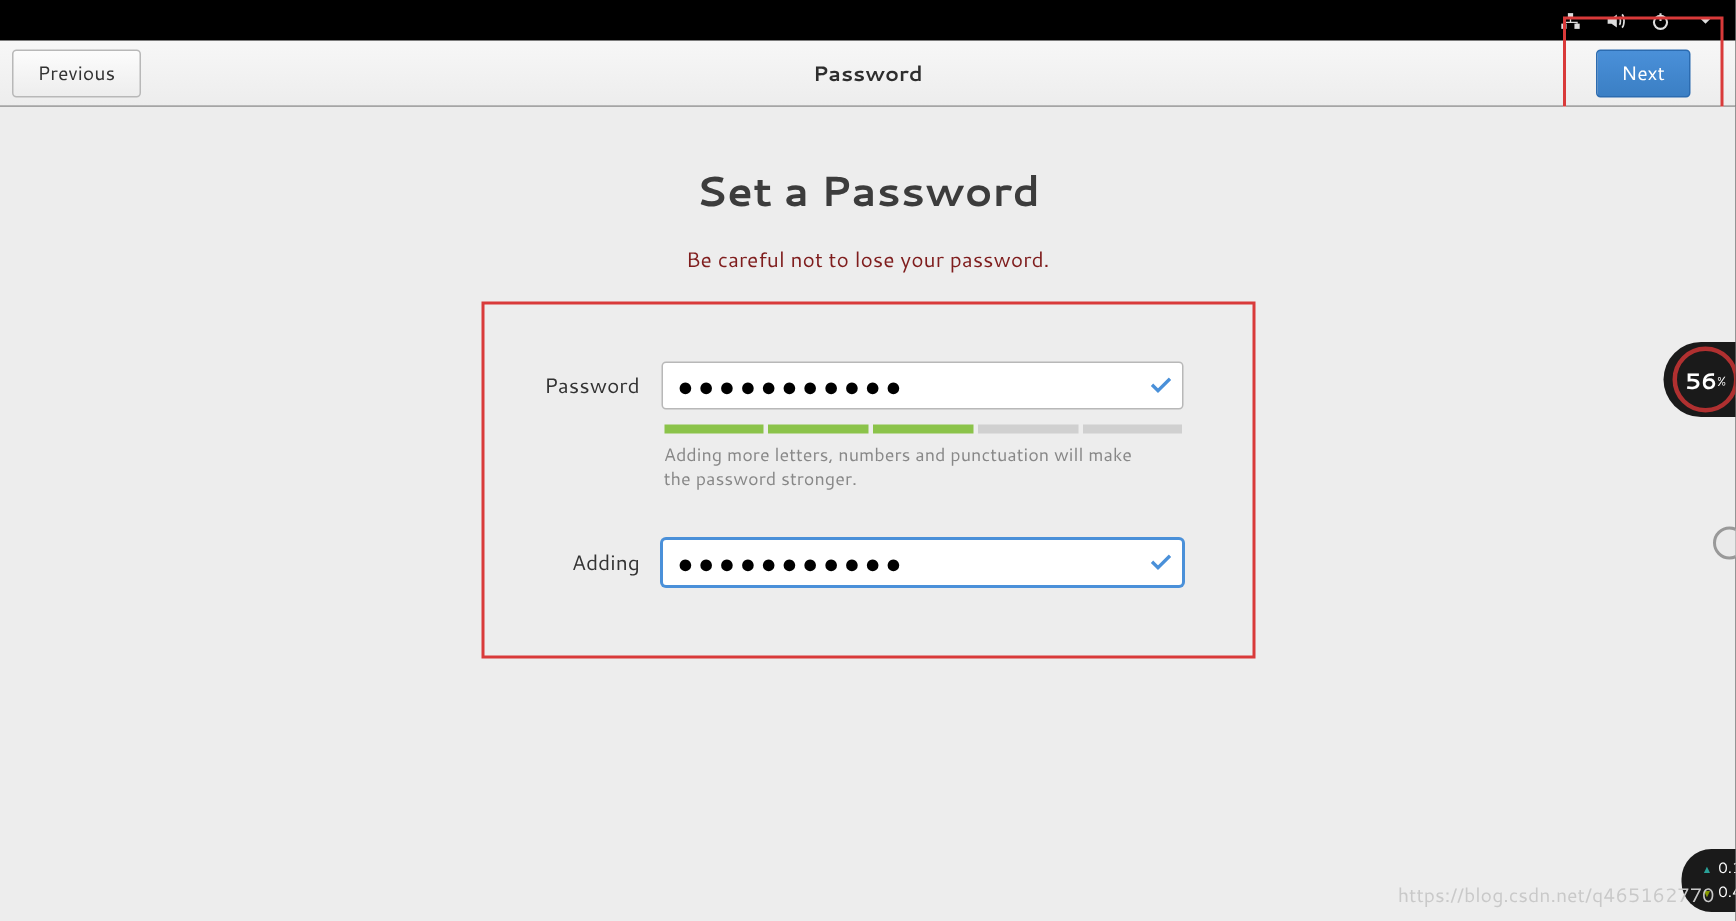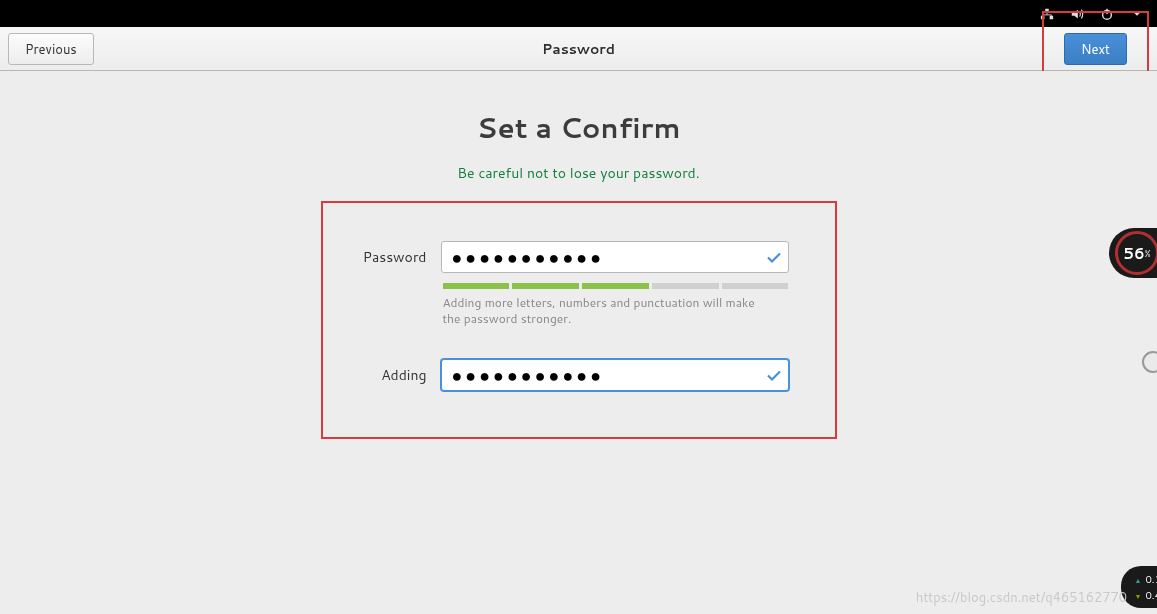--- a/index.html
+++ b/index.html
@@ -68,21 +68,21 @@
     .page-title {
       text-align: center;
       font-size: 28px;
       color: #3c3c3c;
       font-weight: bold;
       margin-bottom: 16px;
     }
     .subtitle {
       text-align: center;
       font-size: 14px;
-      color: #15803d;
+      color: #7f1d1d;
       margin-bottom: 18px;
     }
 
     
     .form-area {
       width: 516px;
       height: 238px;
       margin: 0 auto;
       border: 2px solid #d93a3a;
       padding-top: 38px;
@@ -190,21 +190,21 @@
       color: #fff;
       font-size: 10px;
       padding: 5px 4px 5px 14px;
       line-height: 1.6;
     }
     .up::before { content: "▲"; color: #2aa198; font-size: 7px; margin-right: 4px; }
     .down::before { content: "▼"; color: #859900; font-size: 7px; margin-right: 4px; }
 
     .watermark {
       position: absolute;
-      right: 30px;
+      right: 14px;
       bottom: 8px;
       font-size: 13px;
       color: #c9c9c9;
     }
   </style>
 </head>
 <body>
 
 <div class="system-bar">
   <span class="sys-icon">
@@ -236,21 +236,21 @@
 
 <div class="header-bar">
   <button class="btn">Previous</button>
   <span class="header-title">Password</span>
   <span class="next-wrap">
     <button class="btn btn-primary">Next</button>
   </span>
 </div>
 
 <div class="content">
-  <h1 class="page-title">Set a Confirm</h1>
+  <h1 class="page-title">Set a Password</h1>
   <p class="subtitle">Be careful not to lose your password.</p>
 
   <div class="form-area">
 
     <div class="form-row">
       <label class="form-label">Password</label>
       <div class="input-shell">
         <input class="text-input" type="text" readonly="" value="●●●●●●●●●●●" style="">
         <span class="check-ok">
           <svg viewBox="0 0 14 11" fill="none" stroke="currentColor" stroke-width="2.2">

